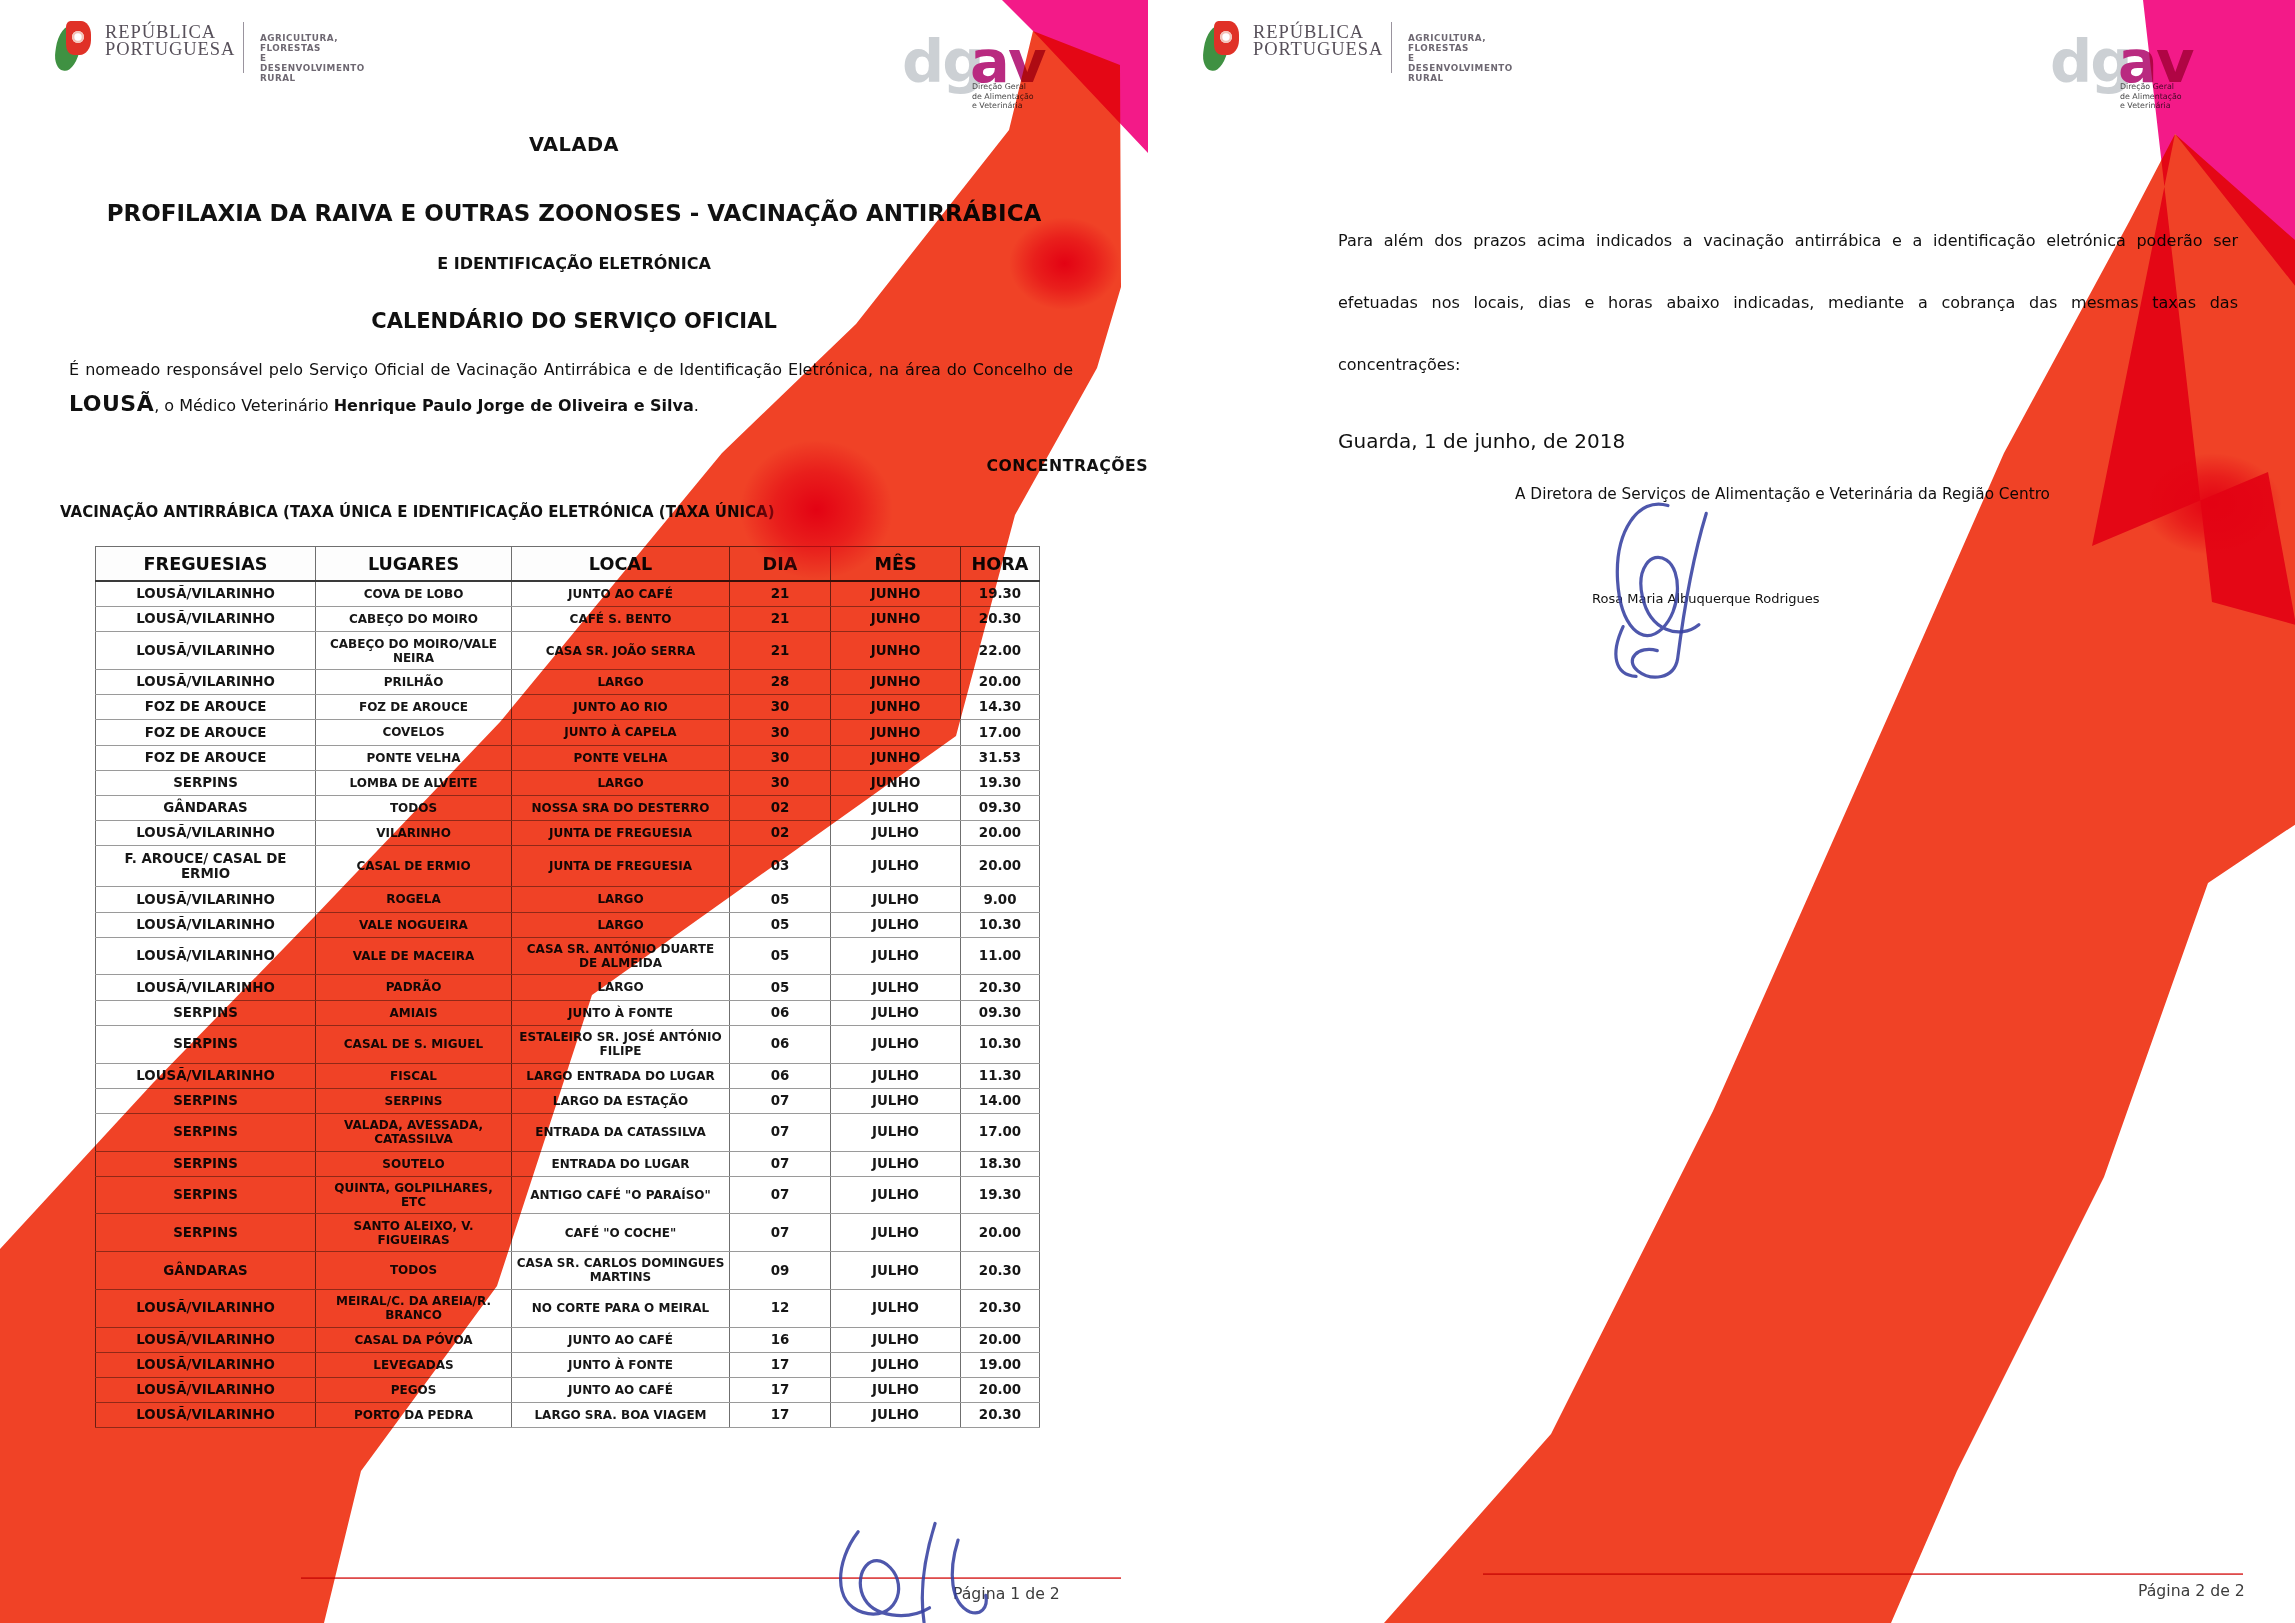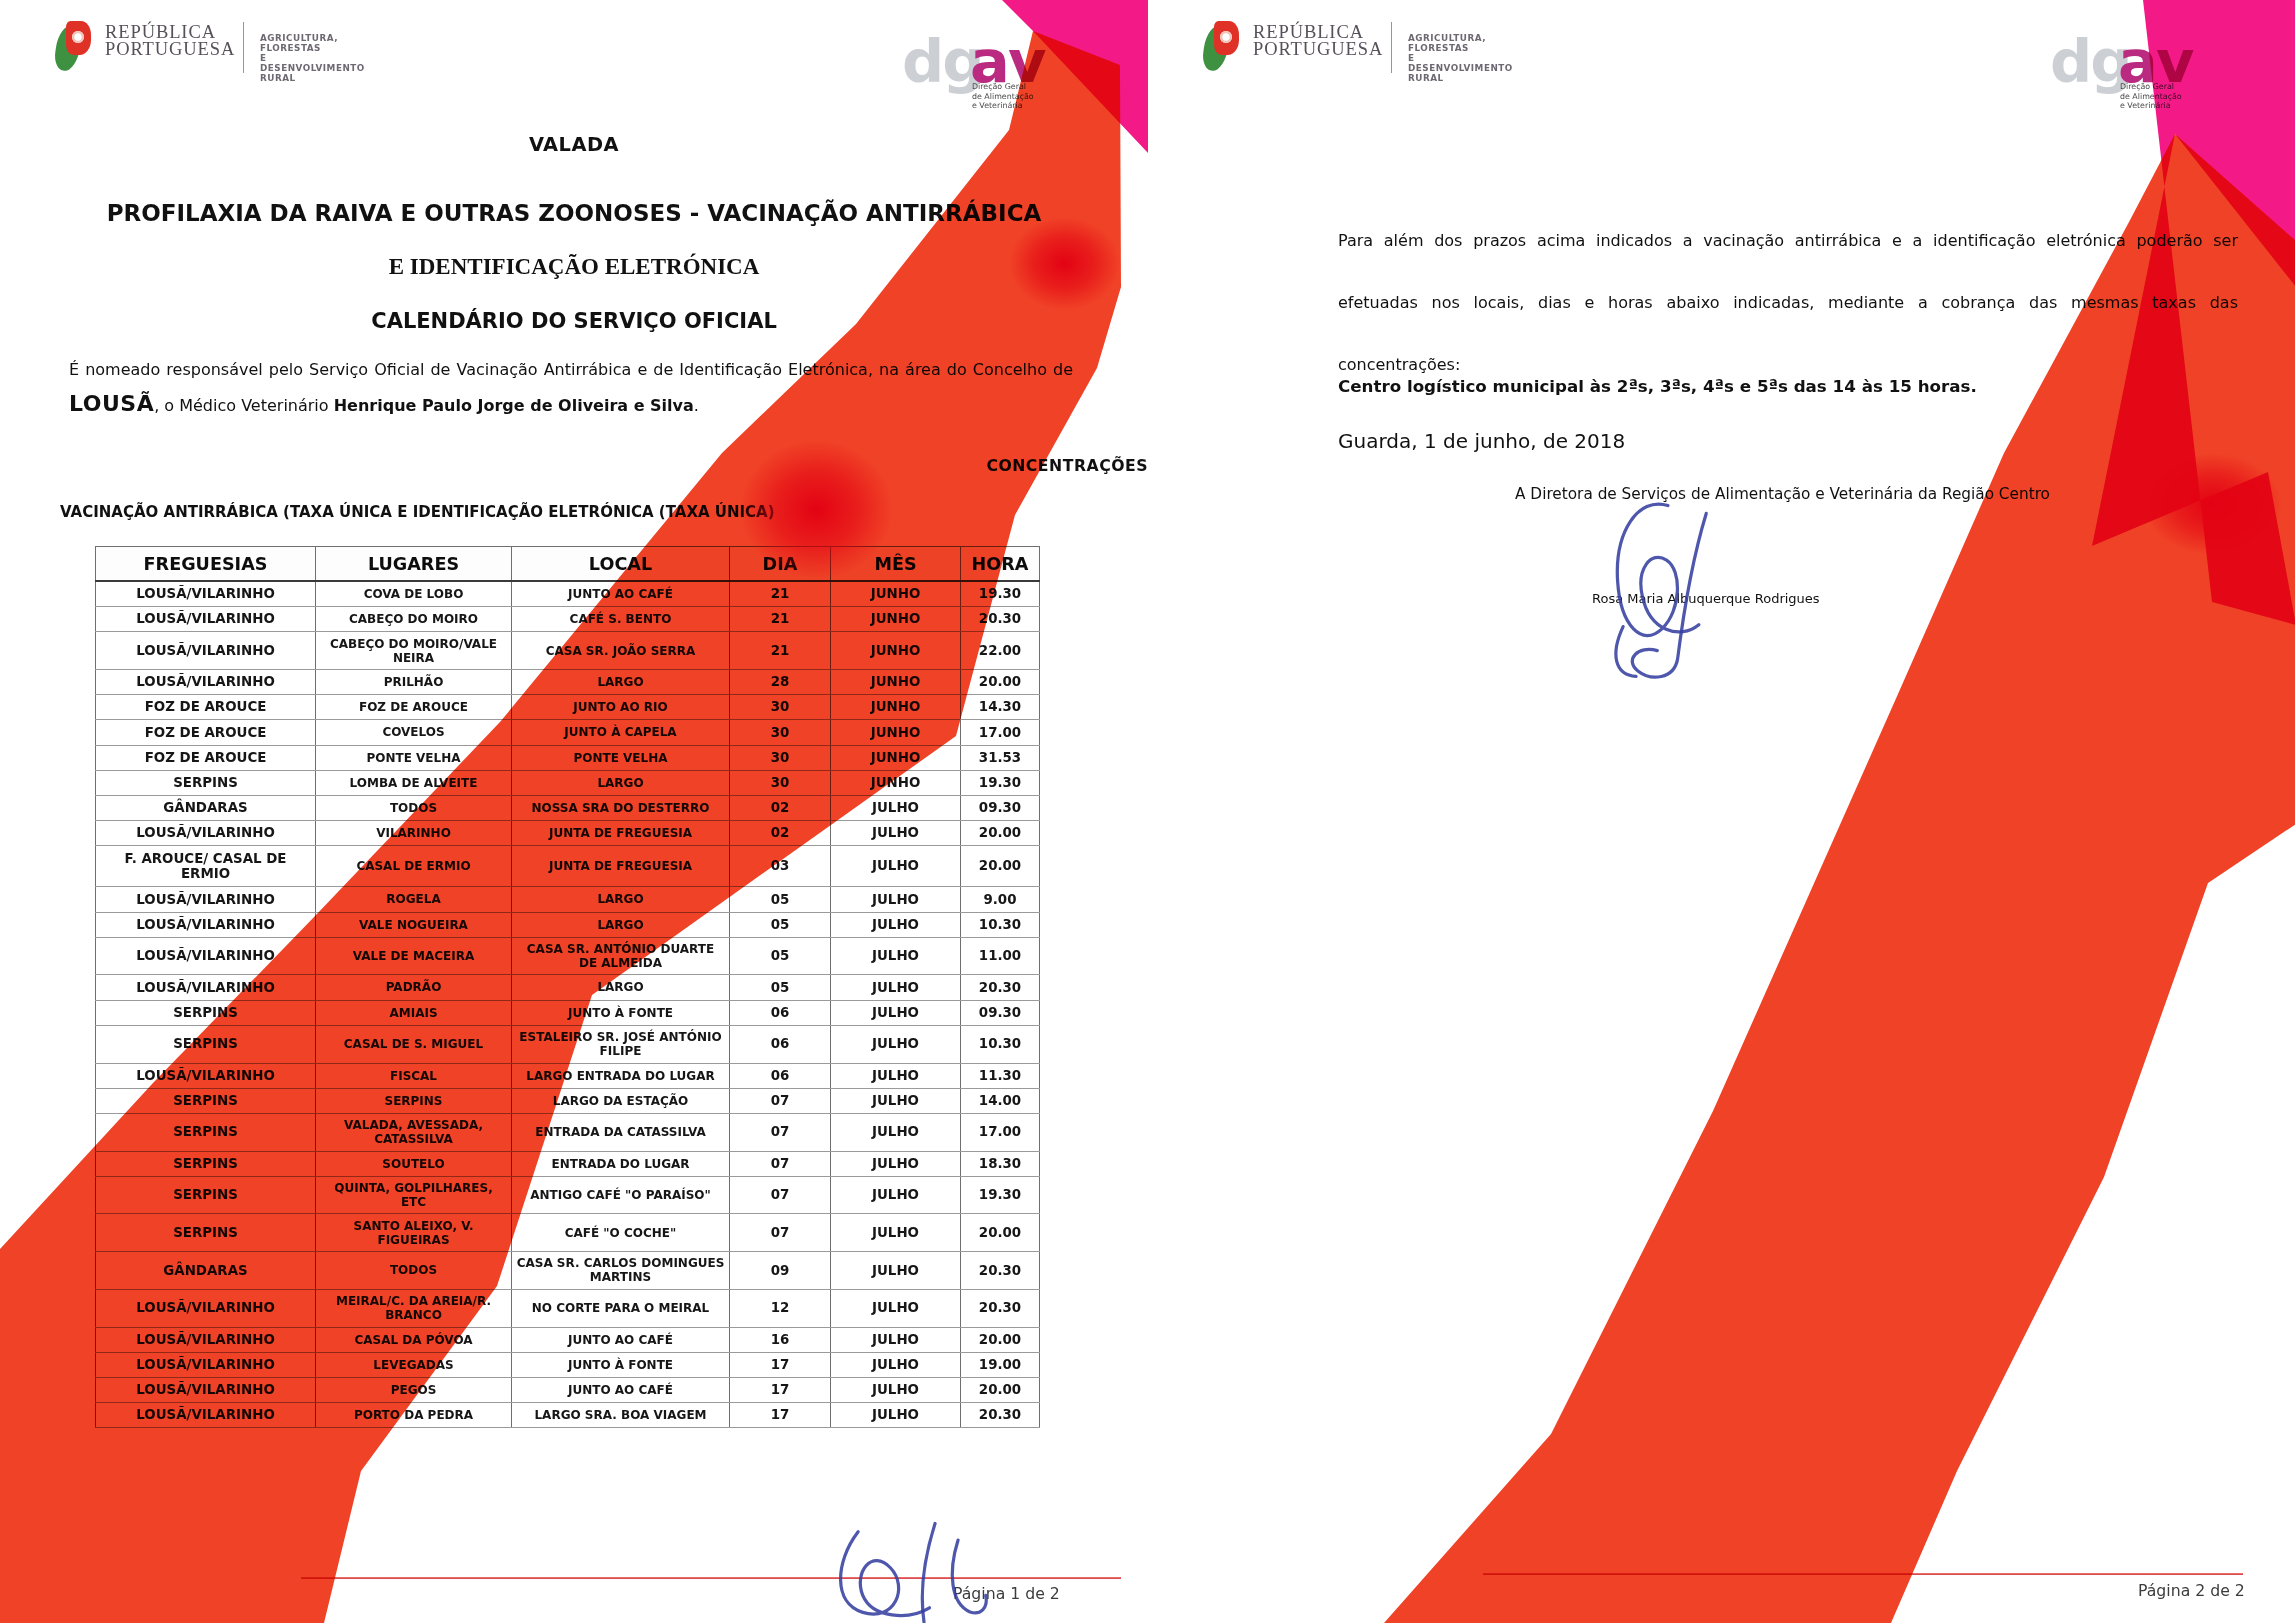--- a/index.html
+++ b/index.html
@@ -24,21 +24,21 @@
             color:#6e6872;letter-spacing:0.5px;}
   .dgav{position:absolute;top:8.3px;left:846px;width:204px;height:93px;}
   .dgav .dg{position:absolute;left:0;top:0;font-size:59px;font-weight:bold;letter-spacing:-1.9px;color:#ccd0d4;}
   .dgav .av{position:absolute;left:68px;top:0;font-size:59px;font-weight:bold;letter-spacing:-1.9px;color:#b92a80;}
   .dgav .sub{position:absolute;left:70px;top:55px;font-size:7.9px;line-height:9.7px;color:#4a4a4a;}
 
   
   .center-line{position:absolute;left:0;width:1148px;text-align:center;white-space:nowrap;}
   .t-anexo{top:133px;font-size:19.4px;font-weight:bold;letter-spacing:0.5px;}
   .t-main1{top:200px;font-size:23px;font-weight:bold;}
-  .t-main2{top:254px;font-size:23px;font-weight:bold;font-family:Liberation Serif, serif;}
+  .t-main2{top:254px;font-size:16px;font-weight:bold;}
   .t-cal{top:309px;font-size:21px;font-weight:bold;}
   .p1-paragraph{position:absolute;left:69px;top:337px;width:1004px;font-size:16px;line-height:34px;
                 text-align:justify;}
   .p1-paragraph .big{font-size:22px;font-weight:bold;letter-spacing:0.5px;}
   .p1-paragraph .bold{font-weight:bold;}
   .t-conc{top:456px;font-size:15.7px;font-weight:bold;letter-spacing:0.5px;text-align:right;}
   .t-taxa{position:absolute;left:60px;top:503px;width:1036px;font-size:15px;font-weight:bold;
           letter-spacing:0;white-space:nowrap;}
 
   
@@ -432,21 +432,20 @@
         <span class="av">av</span>
         <div class="sub">
           <div>Direção Geral</div>
           <div>de Alimentação</div>
           <div>e Veterinária</div>
         </div>
       </div>
     </div>
 
     <p class="p2-paragraph">Para além dos prazos acima indicados a vacinação antirrábica e a identificação eletrónica poderão ser efetuadas nos locais, dias e horas abaixo indicadas, mediante a cobrança das mesmas taxas das concentrações:</p>
-    <div class="p2-schedule">Centro logístico municipal às 2ªs, 3ªs, 4ªs e 5ªs das 14 às 15 horas.</div>
     <div class="p2-dateline">Guarda, 1 de junho, de 2018</div>
     <div class="p2-signer-title">A Diretora de Serviços de Alimentação e Veterinária da Região Centro</div>
 
     <svg class="sig" width="231" height="194" viewBox="0 0 500 420">
       <path d="M305,38 C240,18 190,95 196,200 C202,300 250,345 292,305 C334,265 336,178 302,156 C268,134 236,176 250,236 C266,308 330,330 372,296"></path>
       <path d="M388,55 C362,140 340,260 326,370 C318,415 268,418 240,396 C210,372 240,340 282,352"></path>
       <path d="M208,300 C180,360 190,405 236,408"></path>
     </svg>
     <div class="p2-signer-name">Rosa Maria Albuquerque Rodrigues</div>
 

